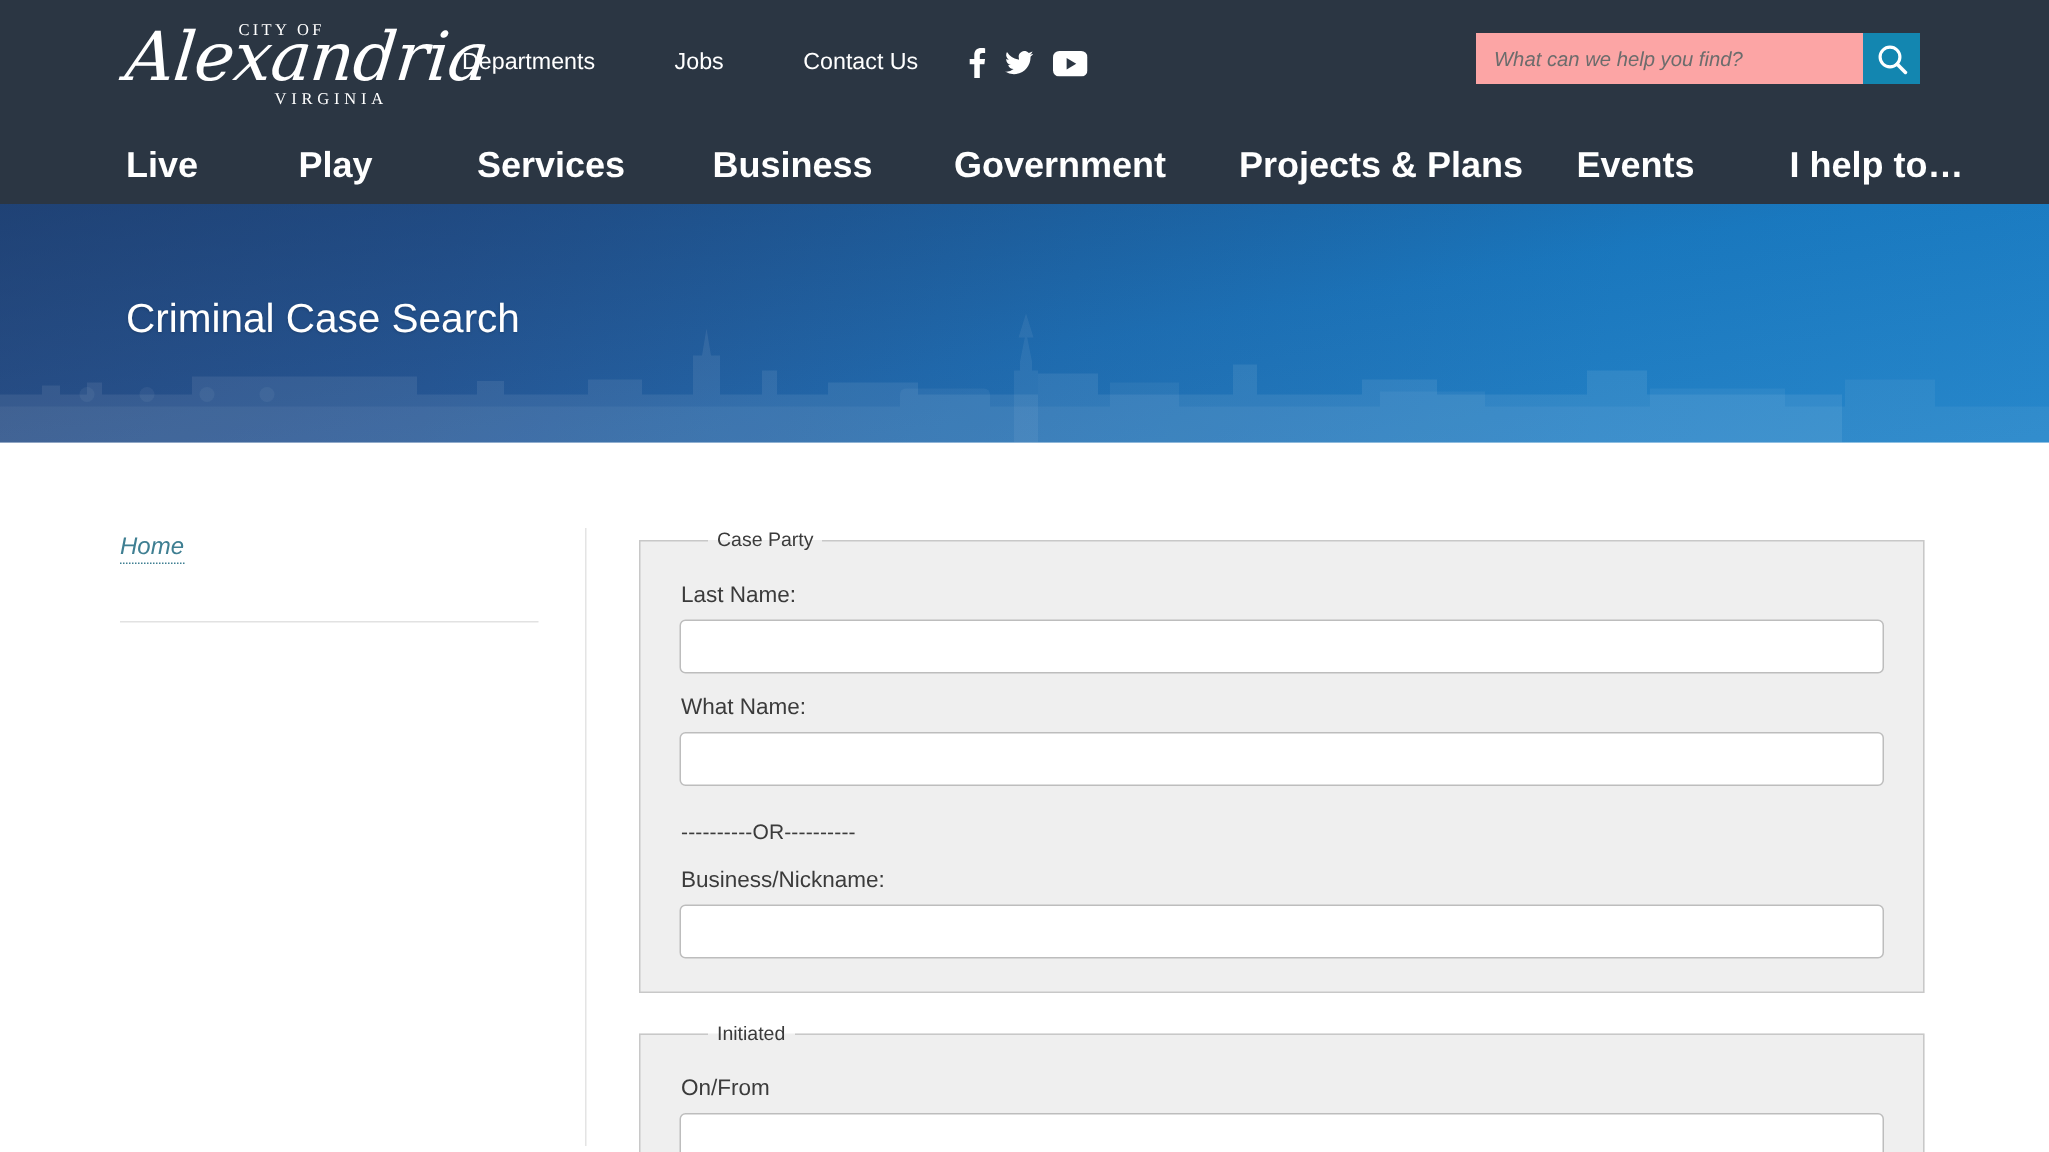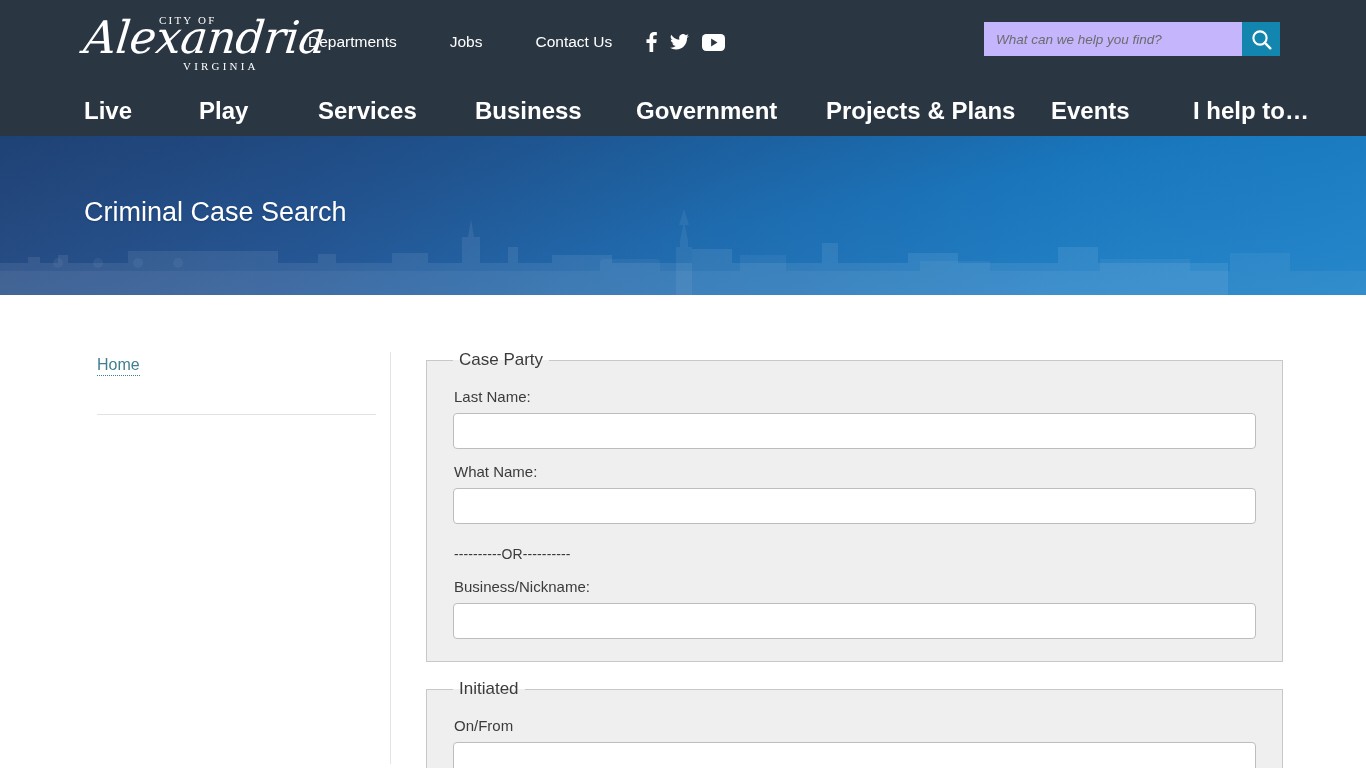--- a/index.html
+++ b/index.html
@@ -106,21 +106,21 @@
     right: 86px;
     top: 22px;
     display: flex;
     height: 34px;
     width: 296px;
   }
   .search-box input {
     flex: 1;
     border: none;
     outline: none;
-    background: #c4b5fd;
+    background: #fca5a5;
     padding: 0 12px;
     font-family: "Liberation Sans", sans-serif;
     font-size: 13.5px;
     font-style: italic;
     color: #555;
   }
   .search-box input::placeholder {
     color: #6c6c6c;
     font-style: italic;
     opacity: 1;
@@ -189,23 +189,24 @@
     background: #ffffff;
   }
   .content-wrap {
     position: relative;
     padding-top: 0;
   }
 
   
   .sidebar {
     position: absolute;
-    left: 97px;
+    left: 80px;
     top: 59px;
     width: 308px;
+    font-style: italic;
   }
   .sidebar a.home-link {
     color: #3f7f92;
     font-size: 16px;
     line-height: 22px;
     text-decoration: none;
     border-bottom: 1px dotted #3f7f92;
     padding-bottom: 2px;
   }
   .sidebar hr {
@@ -232,21 +233,22 @@
   }
 
   fieldset.card {
     margin: 0 0 18px 0;
     padding: 0 26px 22px 26px;
     border: 1px solid #c8c8c8;
     background: #efefef;
   }
   fieldset.card legend {
     padding: 0 6px;
-    font-size: 17px;
+    margin-left: 19px;
+    font-size: 13px;
     line-height: 18px;
     color: #3b3b3b;
   }
   .field-label {
     font-size: 15px;
     line-height: 20px;
     color: #3b3b3b;
     margin: 13px 0 6px 1px;
   }
   .field-label.first { margin-top: 18px; }

